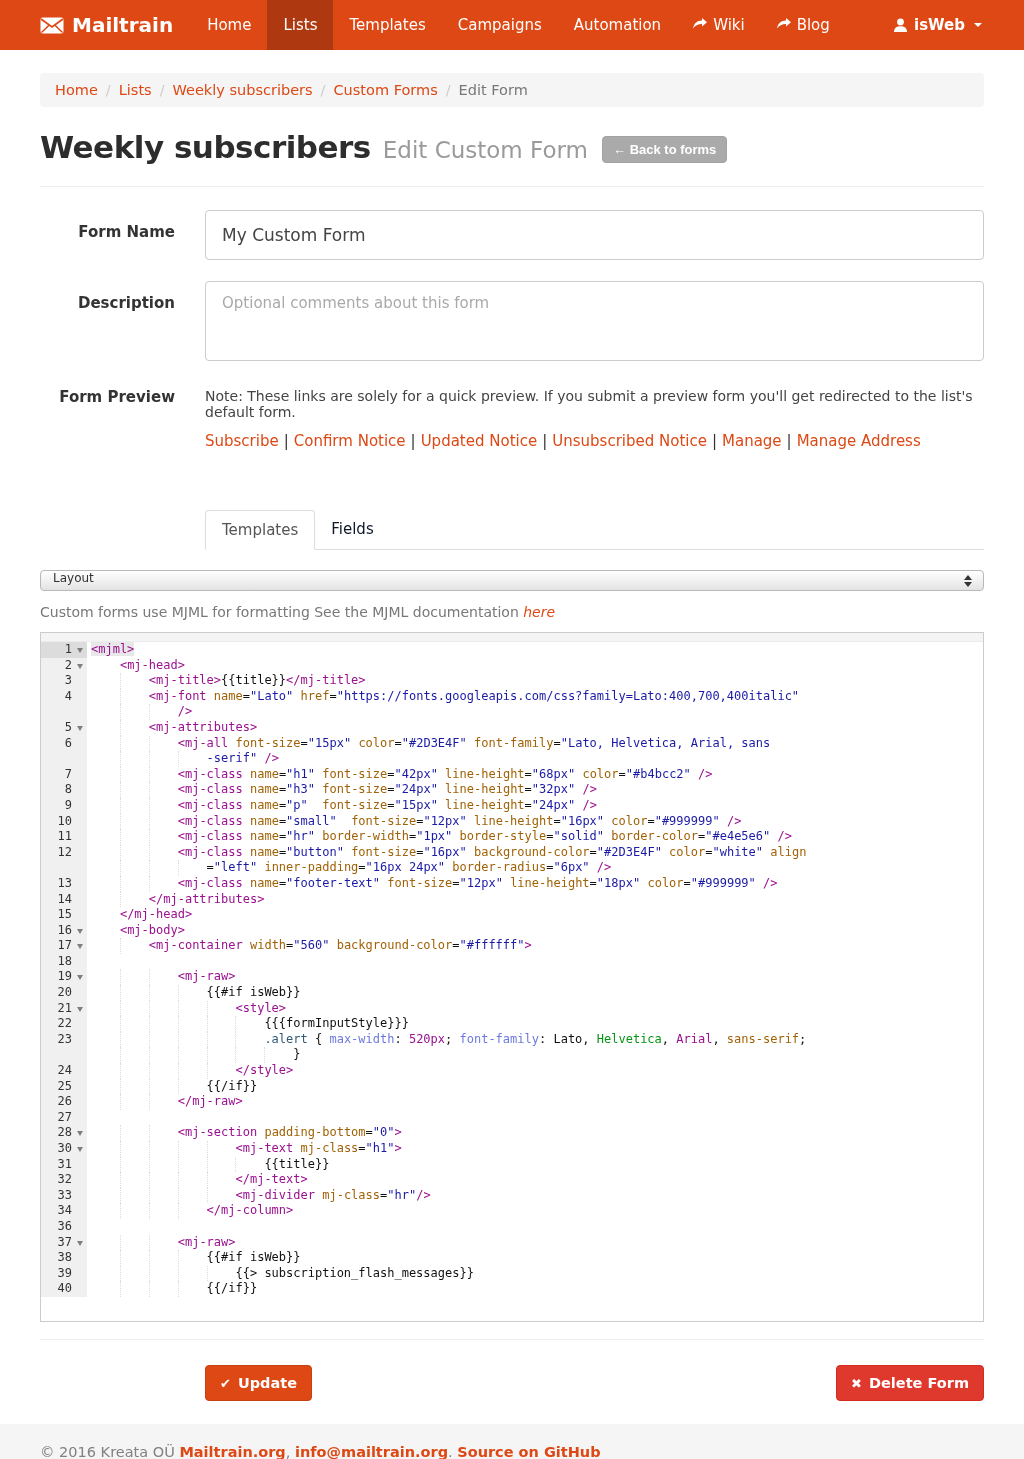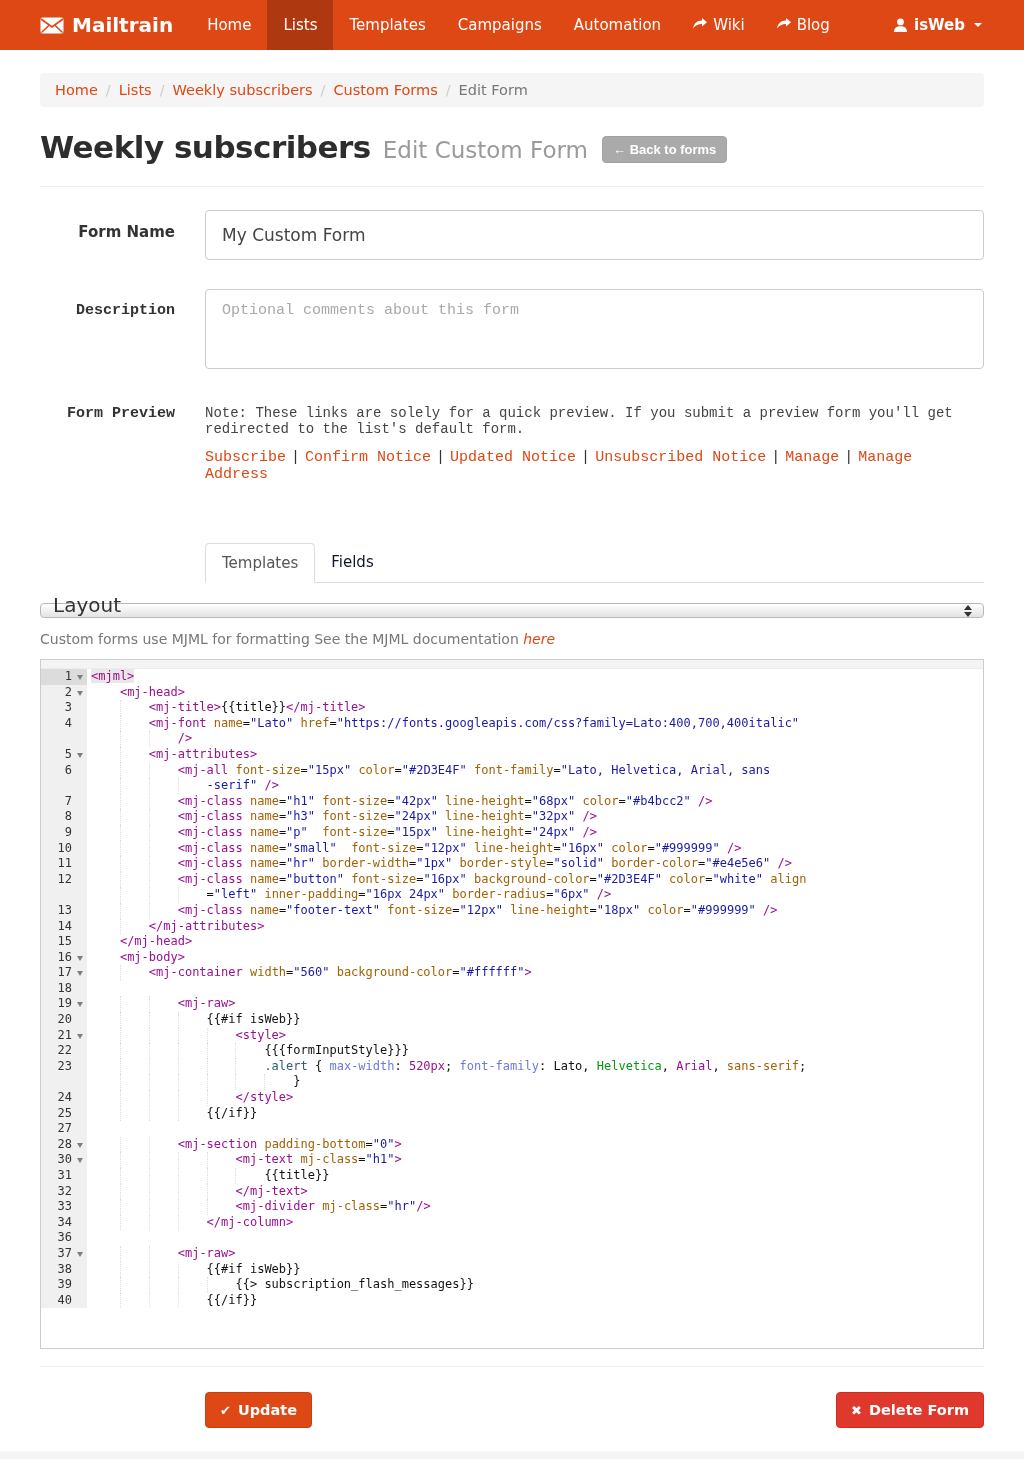--- a/index.html
+++ b/index.html
@@ -27,41 +27,41 @@
 
   
   .page-header { margin-top:22px; display:flex; align-items:baseline; }
   .page-title { font-size:31px; font-weight:700; color:#2D2D2D; letter-spacing:-0.5px; }
   .page-subtitle { font-size:23px; color:#9A9A9A; margin-left:12px; }
   .btn-back { margin-left:14px; background:#AAAAAA; border:1px solid #A2A2A2; color:#fff; font-weight:700; font-size:13px; border-radius:4px; padding:5px 10px; cursor:pointer; position:relative; top:-4px; white-space:nowrap; }
   hr.rule { border:0; border-top:1px solid #EEE; margin-top:19px; }
 
   
   .form-row { display:flex; margin-top:23px; }
-  .form-row + .form-row { margin-top:29px;font-family:Liberation Mono, monospace; }
+  .form-row + .form-row { margin-top:21px; }
   .form-label { width:165px; text-align:right; padding-right:30px; font-weight:700; font-size:15px; color:#333; padding-top:13px; flex:none; }
   .form-label.tight { padding-top:2px; }
   .form-label.mid { padding-top:7px; }
   .form-control-col { flex:1; min-width:0; }
   .text-input { width:100%; height:50px; border:1px solid #CCC; border-radius:4px; padding:0 16px; font-size:17px; color:#444; font-family:inherit; outline:none; }
   .textarea { width:100%; height:80px; border:1px solid #CCC; border-radius:4px; padding:12px 16px; font-size:15px; color:#444; font-family:inherit; resize:none; outline:none; }
   .textarea::placeholder, .text-input::placeholder { color:#A9A9A9; }
   .preview-note { font-size:14px; color:#444; padding-top:2px; }
   .preview-links { margin-top:12px; font-size:15px; }
   .preview-links a { color:#DD4814; }
   .link-sep { color:#333; padding:0 5px; }
 
   
   .tabs-row { margin-left:165px; margin-top:60px; display:flex; border-bottom:1px solid #DDD; }
   .tab { font-size:15px; padding:10px 16px; cursor:pointer; }
   .tab.active { color:#555; background:#fff; border:1px solid #DDD; border-bottom:1px solid #fff; border-radius:4px 4px 0 0; margin-bottom:-1px; }
   .tab.plain { color:#0f172a; }
 
   
-  .select-box { height:15px; border:1px solid #B8B8B8; border-radius:4px; background:linear-gradient(#FFFFFF,#E3E3E3); display:flex; align-items:flex-end; padding:0 12px; font-size:20px; color:#333; position:relative; cursor:pointer; box-shadow:inset 0 1px 0 rgba(255,255,255,.8); }
+  .select-box { height:21px; border:1px solid #B8B8B8; border-radius:4px; background:linear-gradient(#FFFFFF,#E3E3E3); display:flex; align-items:flex-start; padding:0 12px; font-size:12px; color:#333; position:relative; cursor:pointer; box-shadow:inset 0 1px 0 rgba(255,255,255,.8); }
   .select-caret { position:absolute; right:11px; top:50%; transform:translateY(-50%); display:flex; flex-direction:column; gap:2px; }
   .select-caret i { display:block; width:0; height:0; border-left:4px solid transparent; border-right:4px solid transparent; }
   .select-caret .up { border-bottom:5px solid #333; }
   .select-caret .dn { border-top:5px solid #333; }
   .mjml-note { margin-top:13px; font-size:14px; color:#787878; }
   .mjml-note a { color:#DD4814;font-style:italic; }
 
   
   .editor { margin-top:12px; border:1px solid #CCC; height:690px; overflow:hidden; background:#fff; }
   .editor-top { height:9px; background:#F4F4F4; border-bottom:1px solid #ECECEC; }
@@ -230,20 +230,21 @@
             <div class="ed-row"><div class="ed-gutter">17<span class="fold"></span></div><div class="ed-code"><span class="guide" style="left: calc(4ch + 4px);"></span><span class="tok-x">        </span><span class="tok-t">&lt;mj-container</span><span class="tok-x"> </span><span class="tok-a">width</span><span class="tok-x">=</span><span class="tok-s">"560"</span><span class="tok-x"> </span><span class="tok-a">background-color</span><span class="tok-x">=</span><span class="tok-s">"#ffffff"</span><span class="tok-t">&gt;</span></div></div>
             <div class="ed-row"><div class="ed-gutter">18</div><div class="ed-code"></div></div>
             <div class="ed-row"><div class="ed-gutter">19<span class="fold"></span></div><div class="ed-code"><span class="guide" style="left: calc(4ch + 4px);"></span><span class="guide" style="left: calc(8ch + 4px);"></span><span class="tok-x">            </span><span class="tok-t">&lt;mj-raw&gt;</span></div></div>
             <div class="ed-row"><div class="ed-gutter">20</div><div class="ed-code"><span class="guide" style="left: calc(4ch + 4px);"></span><span class="guide" style="left: calc(8ch + 4px);"></span><span class="guide" style="left: calc(12ch + 4px);"></span><span class="tok-x">                {{#if isWeb}}</span></div></div>
             <div class="ed-row"><div class="ed-gutter">21<span class="fold"></span></div><div class="ed-code"><span class="guide" style="left: calc(4ch + 4px);"></span><span class="guide" style="left: calc(8ch + 4px);"></span><span class="guide" style="left: calc(12ch + 4px);"></span><span class="guide" style="left: calc(16ch + 4px);"></span><span class="tok-x">                    </span><span class="tok-t">&lt;style&gt;</span></div></div>
             <div class="ed-row"><div class="ed-gutter">22</div><div class="ed-code"><span class="guide" style="left: calc(4ch + 4px);"></span><span class="guide" style="left: calc(8ch + 4px);"></span><span class="guide" style="left: calc(12ch + 4px);"></span><span class="guide" style="left: calc(16ch + 4px);"></span><span class="guide" style="left: calc(20ch + 4px);"></span><span class="tok-x">                        {{{formInputStyle}}}</span></div></div>
             <div class="ed-row"><div class="ed-gutter">23</div><div class="ed-code"><span class="guide" style="left: calc(4ch + 4px);"></span><span class="guide" style="left: calc(8ch + 4px);"></span><span class="guide" style="left: calc(12ch + 4px);"></span><span class="guide" style="left: calc(16ch + 4px);"></span><span class="guide" style="left: calc(20ch + 4px);"></span><span class="tok-x">                        </span><span class="tok-sel">.alert</span><span class="tok-x"> { </span><span class="tok-p">max-width</span><span class="tok-x">: </span><span class="tok-t">520px</span><span class="tok-x">; </span><span class="tok-p">font-family</span><span class="tok-x">: Lato, </span><span class="tok-g">Helvetica</span><span class="tok-x">, </span><span class="tok-t">Arial</span><span class="tok-x">, </span><span class="tok-a">sans-serif</span><span class="tok-x">;</span></div></div>
             <div class="ed-row"><div class="ed-gutter"></div><div class="ed-code"><span class="guide" style="left: calc(4ch + 4px);"></span><span class="guide" style="left: calc(8ch + 4px);"></span><span class="guide" style="left: calc(12ch + 4px);"></span><span class="guide" style="left: calc(16ch + 4px);"></span><span class="guide" style="left: calc(20ch + 4px);"></span><span class="guide" style="left: calc(24ch + 4px);"></span><span class="tok-x">                            }</span></div></div>
             <div class="ed-row"><div class="ed-gutter">24</div><div class="ed-code"><span class="guide" style="left: calc(4ch + 4px);"></span><span class="guide" style="left: calc(8ch + 4px);"></span><span class="guide" style="left: calc(12ch + 4px);"></span><span class="guide" style="left: calc(16ch + 4px);"></span><span class="tok-x">                    </span><span class="tok-t">&lt;/style&gt;</span></div></div>
             <div class="ed-row"><div class="ed-gutter">25</div><div class="ed-code"><span class="guide" style="left: calc(4ch + 4px);"></span><span class="guide" style="left: calc(8ch + 4px);"></span><span class="guide" style="left: calc(12ch + 4px);"></span><span class="tok-x">                {{/if}}</span></div></div>
+            <div class="ed-row"><div class="ed-gutter">26</div><div class="ed-code"><span class="guide" style="left: calc(4ch + 4px);"></span><span class="guide" style="left: calc(8ch + 4px);"></span><span class="tok-x">            </span><span class="tok-t">&lt;/mj-raw&gt;</span></div></div>
             <div class="ed-row"><div class="ed-gutter">27</div><div class="ed-code"></div></div>
             <div class="ed-row"><div class="ed-gutter">28<span class="fold"></span></div><div class="ed-code"><span class="guide" style="left: calc(4ch + 4px);"></span><span class="guide" style="left: calc(8ch + 4px);"></span><span class="tok-x">            </span><span class="tok-t">&lt;mj-section</span><span class="tok-x"> </span><span class="tok-a">padding-bottom</span><span class="tok-x">=</span><span class="tok-s">"0"</span><span class="tok-t">&gt;</span></div></div>
             <div class="ed-row"><div class="ed-gutter">30<span class="fold"></span></div><div class="ed-code"><span class="guide" style="left: calc(4ch + 4px);"></span><span class="guide" style="left: calc(8ch + 4px);"></span><span class="guide" style="left: calc(12ch + 4px);"></span><span class="guide" style="left: calc(16ch + 4px);"></span><span class="tok-x">                    </span><span class="tok-t">&lt;mj-text</span><span class="tok-x"> </span><span class="tok-a">mj-class</span><span class="tok-x">=</span><span class="tok-s">"h1"</span><span class="tok-t">&gt;</span></div></div>
             <div class="ed-row"><div class="ed-gutter">31</div><div class="ed-code"><span class="guide" style="left: calc(4ch + 4px);"></span><span class="guide" style="left: calc(8ch + 4px);"></span><span class="guide" style="left: calc(12ch + 4px);"></span><span class="guide" style="left: calc(16ch + 4px);"></span><span class="guide" style="left: calc(20ch + 4px);"></span><span class="tok-x">                        {{title}}</span></div></div>
             <div class="ed-row"><div class="ed-gutter">32</div><div class="ed-code"><span class="guide" style="left: calc(4ch + 4px);"></span><span class="guide" style="left: calc(8ch + 4px);"></span><span class="guide" style="left: calc(12ch + 4px);"></span><span class="guide" style="left: calc(16ch + 4px);"></span><span class="tok-x">                    </span><span class="tok-t">&lt;/mj-text&gt;</span></div></div>
             <div class="ed-row"><div class="ed-gutter">33</div><div class="ed-code"><span class="guide" style="left: calc(4ch + 4px);"></span><span class="guide" style="left: calc(8ch + 4px);"></span><span class="guide" style="left: calc(12ch + 4px);"></span><span class="guide" style="left: calc(16ch + 4px);"></span><span class="tok-x">                    </span><span class="tok-t">&lt;mj-divider</span><span class="tok-x"> </span><span class="tok-a">mj-class</span><span class="tok-x">=</span><span class="tok-s">"hr"</span><span class="tok-t">/&gt;</span></div></div>
             <div class="ed-row"><div class="ed-gutter">34</div><div class="ed-code"><span class="guide" style="left: calc(4ch + 4px);"></span><span class="guide" style="left: calc(8ch + 4px);"></span><span class="guide" style="left: calc(12ch + 4px);"></span><span class="tok-x">                </span><span class="tok-t">&lt;/mj-column&gt;</span></div></div>
             <div class="ed-row"><div class="ed-gutter">36</div><div class="ed-code"></div></div>
             <div class="ed-row"><div class="ed-gutter">37<span class="fold"></span></div><div class="ed-code"><span class="guide" style="left: calc(4ch + 4px);"></span><span class="guide" style="left: calc(8ch + 4px);"></span><span class="tok-x">            </span><span class="tok-t">&lt;mj-raw&gt;</span></div></div>
             <div class="ed-row"><div class="ed-gutter">38</div><div class="ed-code"><span class="guide" style="left: calc(4ch + 4px);"></span><span class="guide" style="left: calc(8ch + 4px);"></span><span class="guide" style="left: calc(12ch + 4px);"></span><span class="tok-x">                {{#if isWeb}}</span></div></div>

